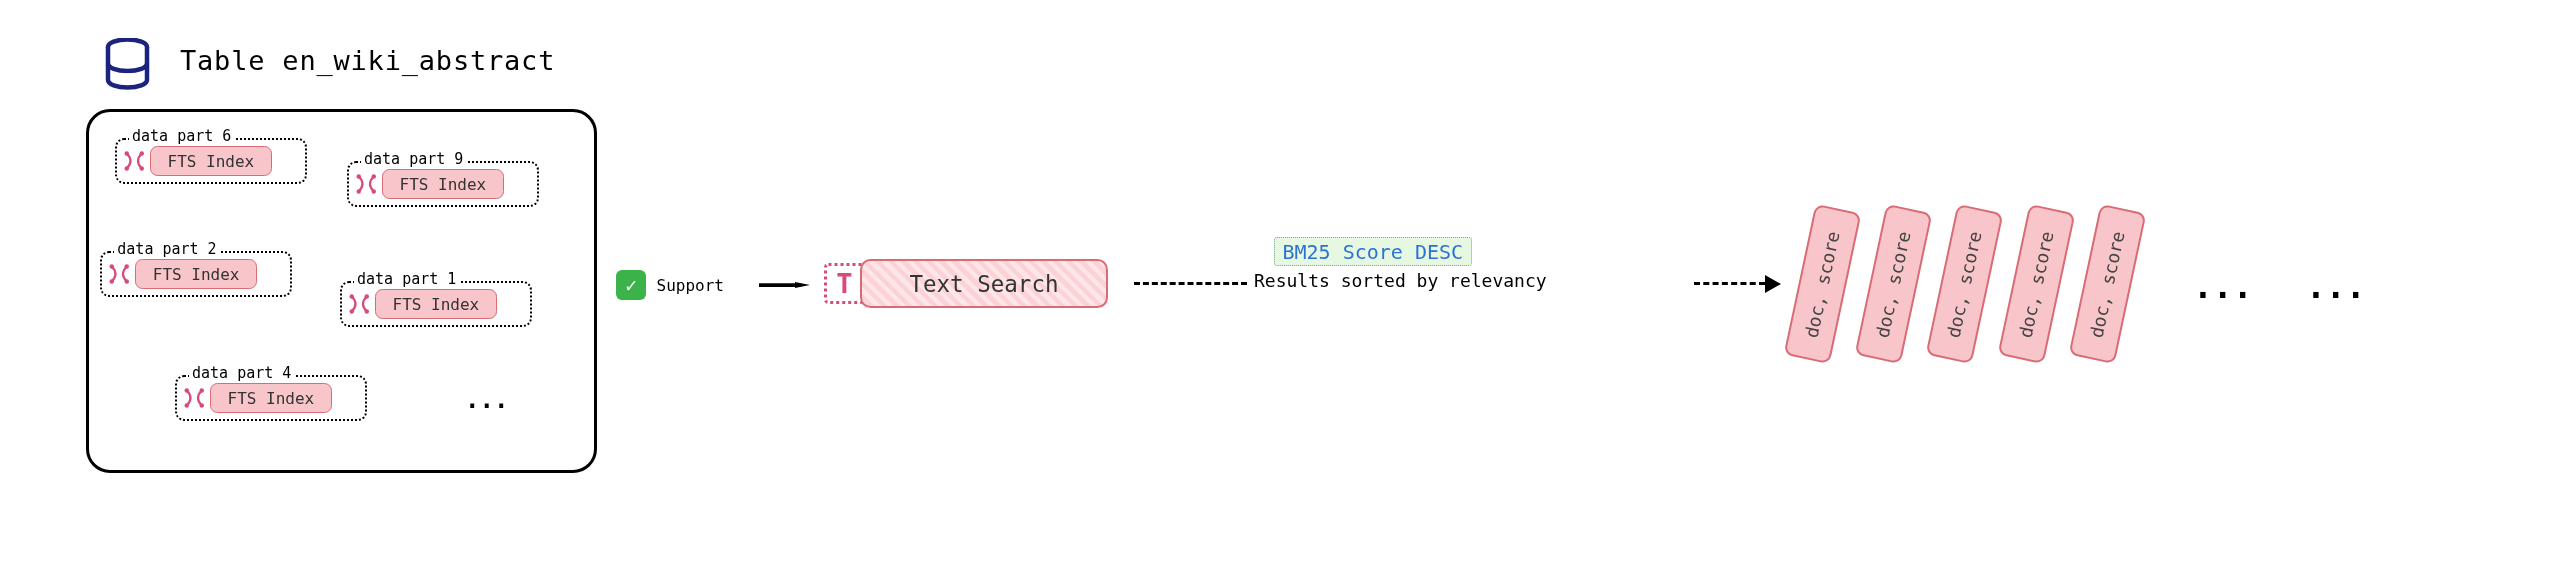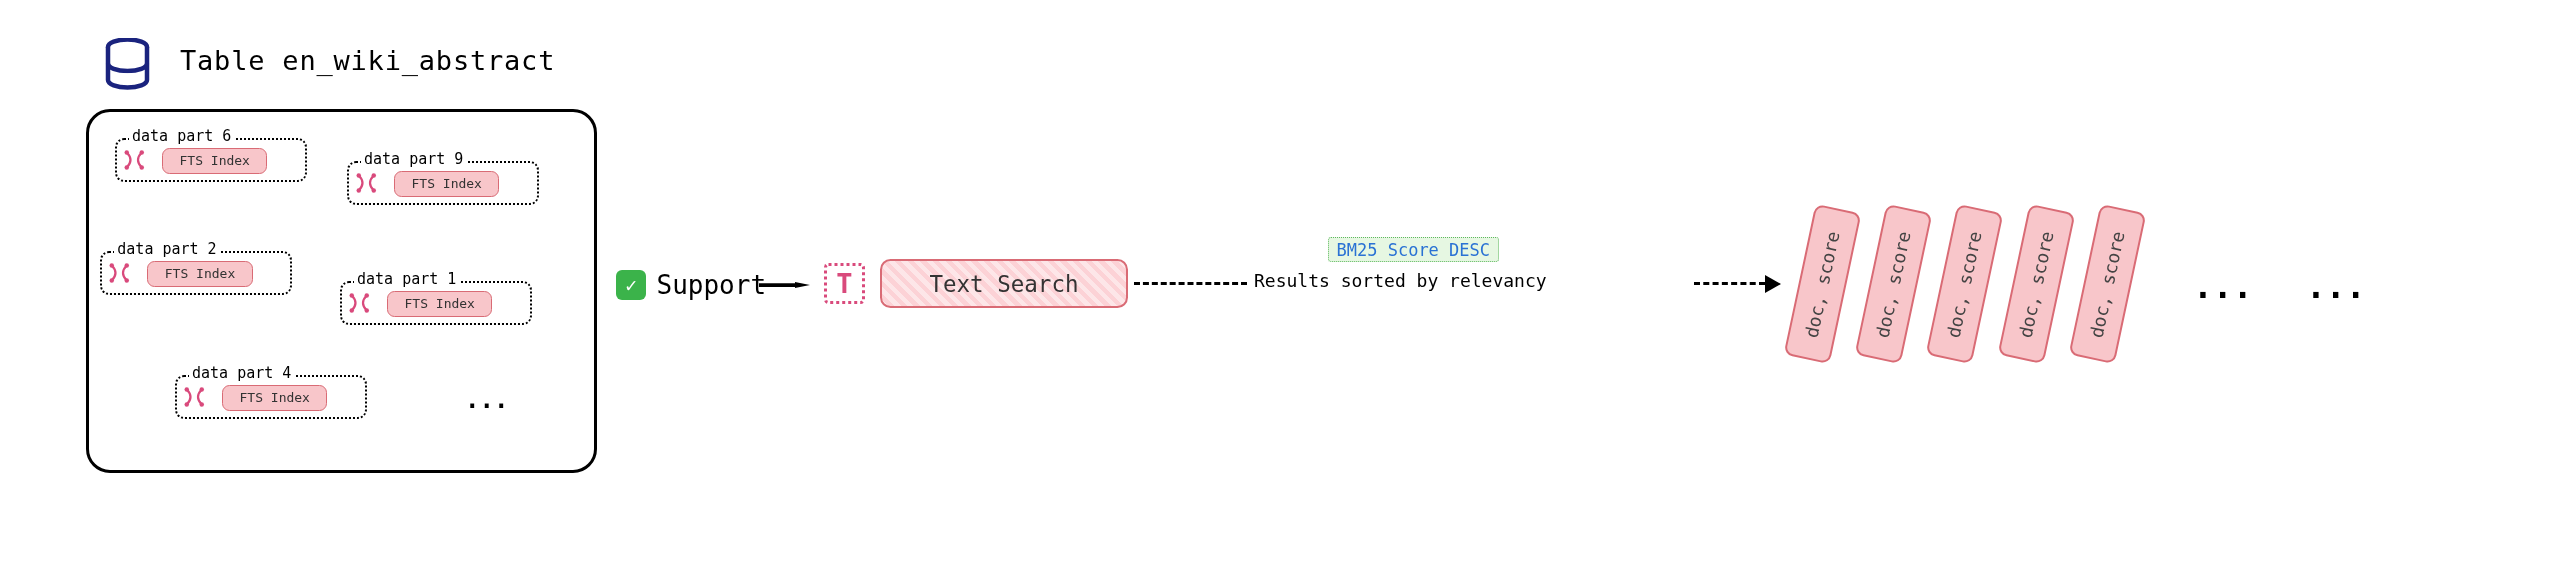--- a/index.html
+++ b/index.html
@@ -59,23 +59,22 @@
       transform: translateY(-50%);
       width: 22.5px;
       height: 22.5px;
     }
     .fts-badge {
       display: inline-block;
       background: #f8c6ca;
       border: 1.5px solid #d96b75;
       border-radius: 7.5px;
       padding: 4.5px 16.5px;
-      font-size: 13px;
+      font-size: 16px;
       color: #333;
-      margin-left: 12px;
     }
     .ellipsis-small {
       position: absolute;
       font-size: 24px;
       font-weight: bold;
     }
     .support-check {
       position: absolute;
       left: 616px;
       top: 270px;
@@ -88,21 +87,21 @@
       width: 30px;
       height: 30px;
       background: #3bb34a;
       border-radius: 6px;
       align-items: center;
       justify-content: center;
       color: #fff;
       font-size: 19.5px;
       font-weight: bold;
     }
-    .support-label { font-size: 26px; }
+    .support-label { font-size: 16px; }
     .arrow1 {
       position: absolute;
       left: 759px;
       top: 282px;
       width: 51px;
       height: 6px;
     }
     .t-icon {
       position: absolute;
       left: 824px;
@@ -114,21 +113,21 @@
       display: flex;
       align-items: center;
       justify-content: center;
       font-size: 27px;
       font-weight: bold;
       color: #d94a7c;
       background: #fff;
     }
     .text-search {
       position: absolute;
-      left: 880px;
+      left: 860px;
       top: 259px;
       width: 248px;
       height: 49px;
       border: 2.3px solid #d96b75;
       border-radius: 10.5px;
       display: flex;
       align-items: center;
       justify-content: center;
       font-size: 22.5px;
       color: #333;
@@ -137,27 +136,27 @@
     }
     .dash-line1 {
       position: absolute;
       left: 1134px;
       top: 282px;
       width: 113px;
       border-top: 3.8px dashed #000;
     }
     .bm25-label {
       position: absolute;
-      left: 1328px;
+      left: 1274px;
       top: 237px;
       background: #e6f7e2;
       border: 1.5px dotted #5fb85f;
       border-radius: 3px;
       padding: 1.5px 7.5px;
-      font-size: 17px;
+      font-size: 20px;
       color: #2a72d4;
     }
     .results-label {
       position: absolute;
       left: 1254px;
       top: 270px;
       font-size: 18px;
     }
     .dash-line2 {
       position: absolute;

